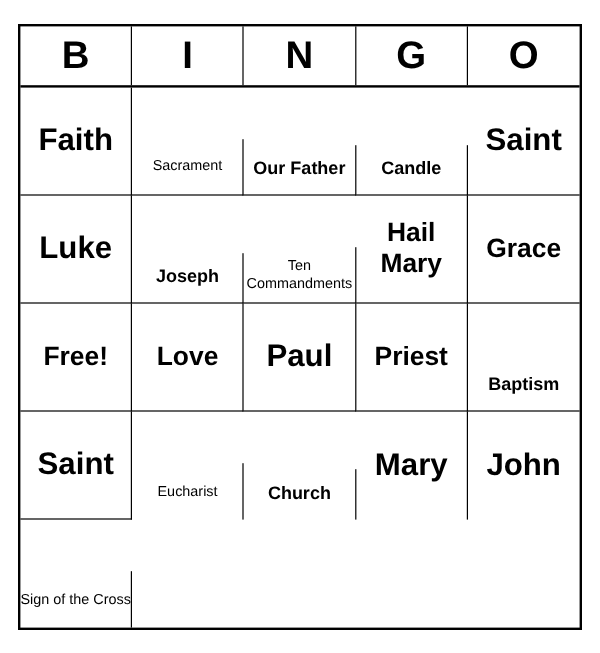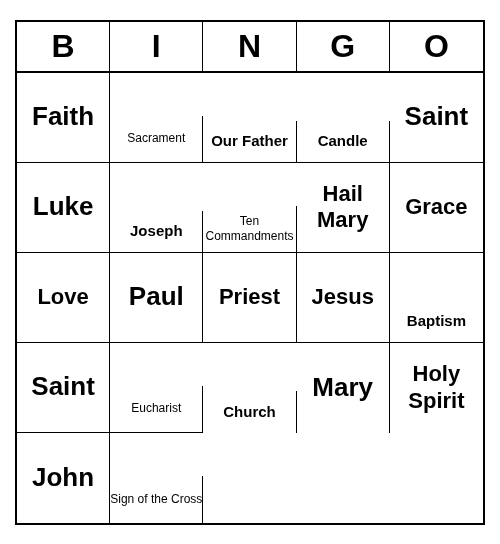--- a/index.html
+++ b/index.html
@@ -103,26 +103,25 @@
   <div class="bingo-cell extra-large">Faith</div>
       <div class="bingo-cell small-text">Sacrament</div>
       <div class="bingo-cell medium-text">Our Father</div>
       <div class="bingo-cell medium-text">Candle</div>
       <div class="bingo-cell extra-large">Saint</div>
       <div class="bingo-cell extra-large">Luke</div>
       <div class="bingo-cell medium-text">Joseph</div>
       <div class="bingo-cell small-text">Ten Commandments</div>
       <div class="bingo-cell large-text">Hail Mary</div>
       <div class="bingo-cell large-text">Grace</div>
+      <div class="bingo-cell large-text">Free!</div>
       <div class="bingo-cell large-text">Love</div>
       <div class="bingo-cell extra-large">Paul</div>
       <div class="bingo-cell large-text">Priest</div>
-      <div class="bingo-cell large-text">Jesus</div>
       <div class="bingo-cell medium-text">Baptism</div>
       <div class="bingo-cell extra-large">Saint</div>
       <div class="bingo-cell small-text">Eucharist</div>
       <div class="bingo-cell medium-text">Church</div>
       <div class="bingo-cell extra-large">Mary</div>
-      <div class="bingo-cell large-text">Holy Spirit</div>
       <div class="bingo-cell extra-large">John</div>
       <div class="bingo-cell small-text">Sign of the Cross</div>
     </div>
 </div>
 
 </body></html>

